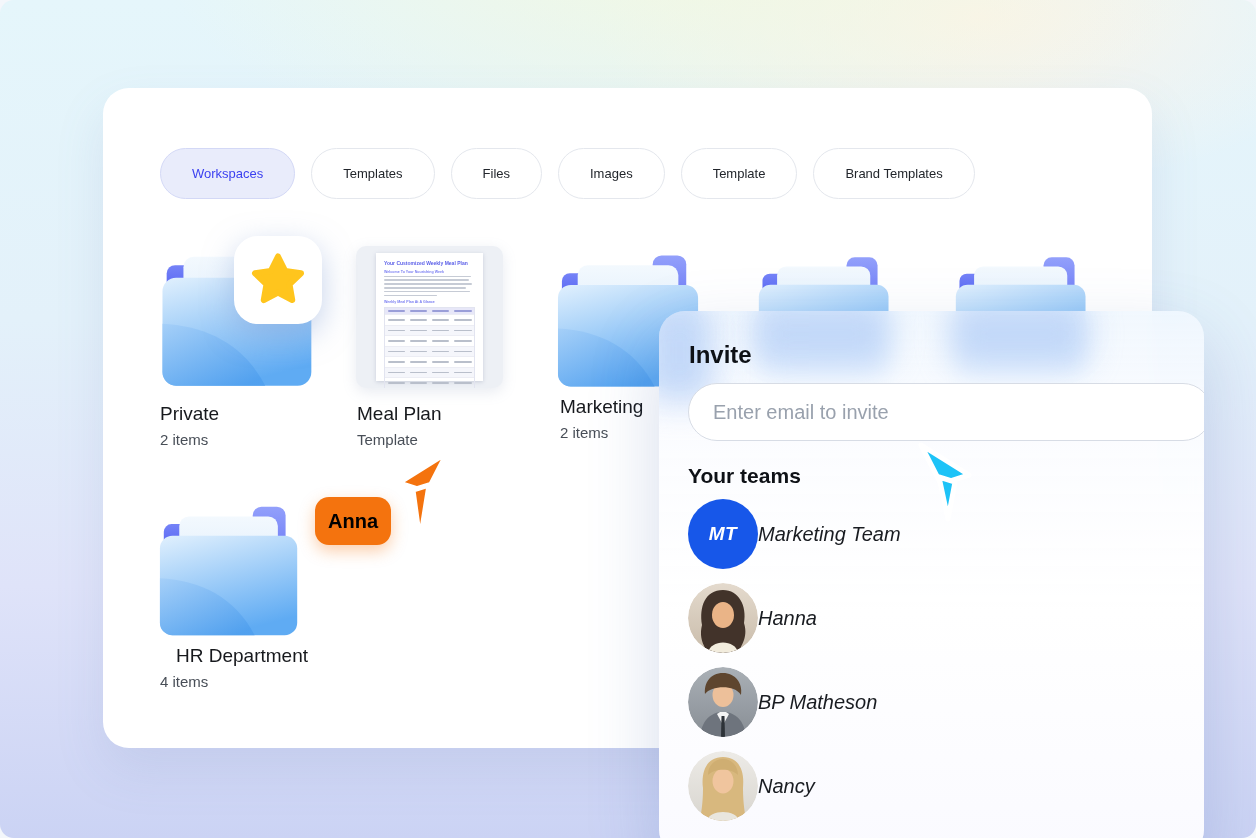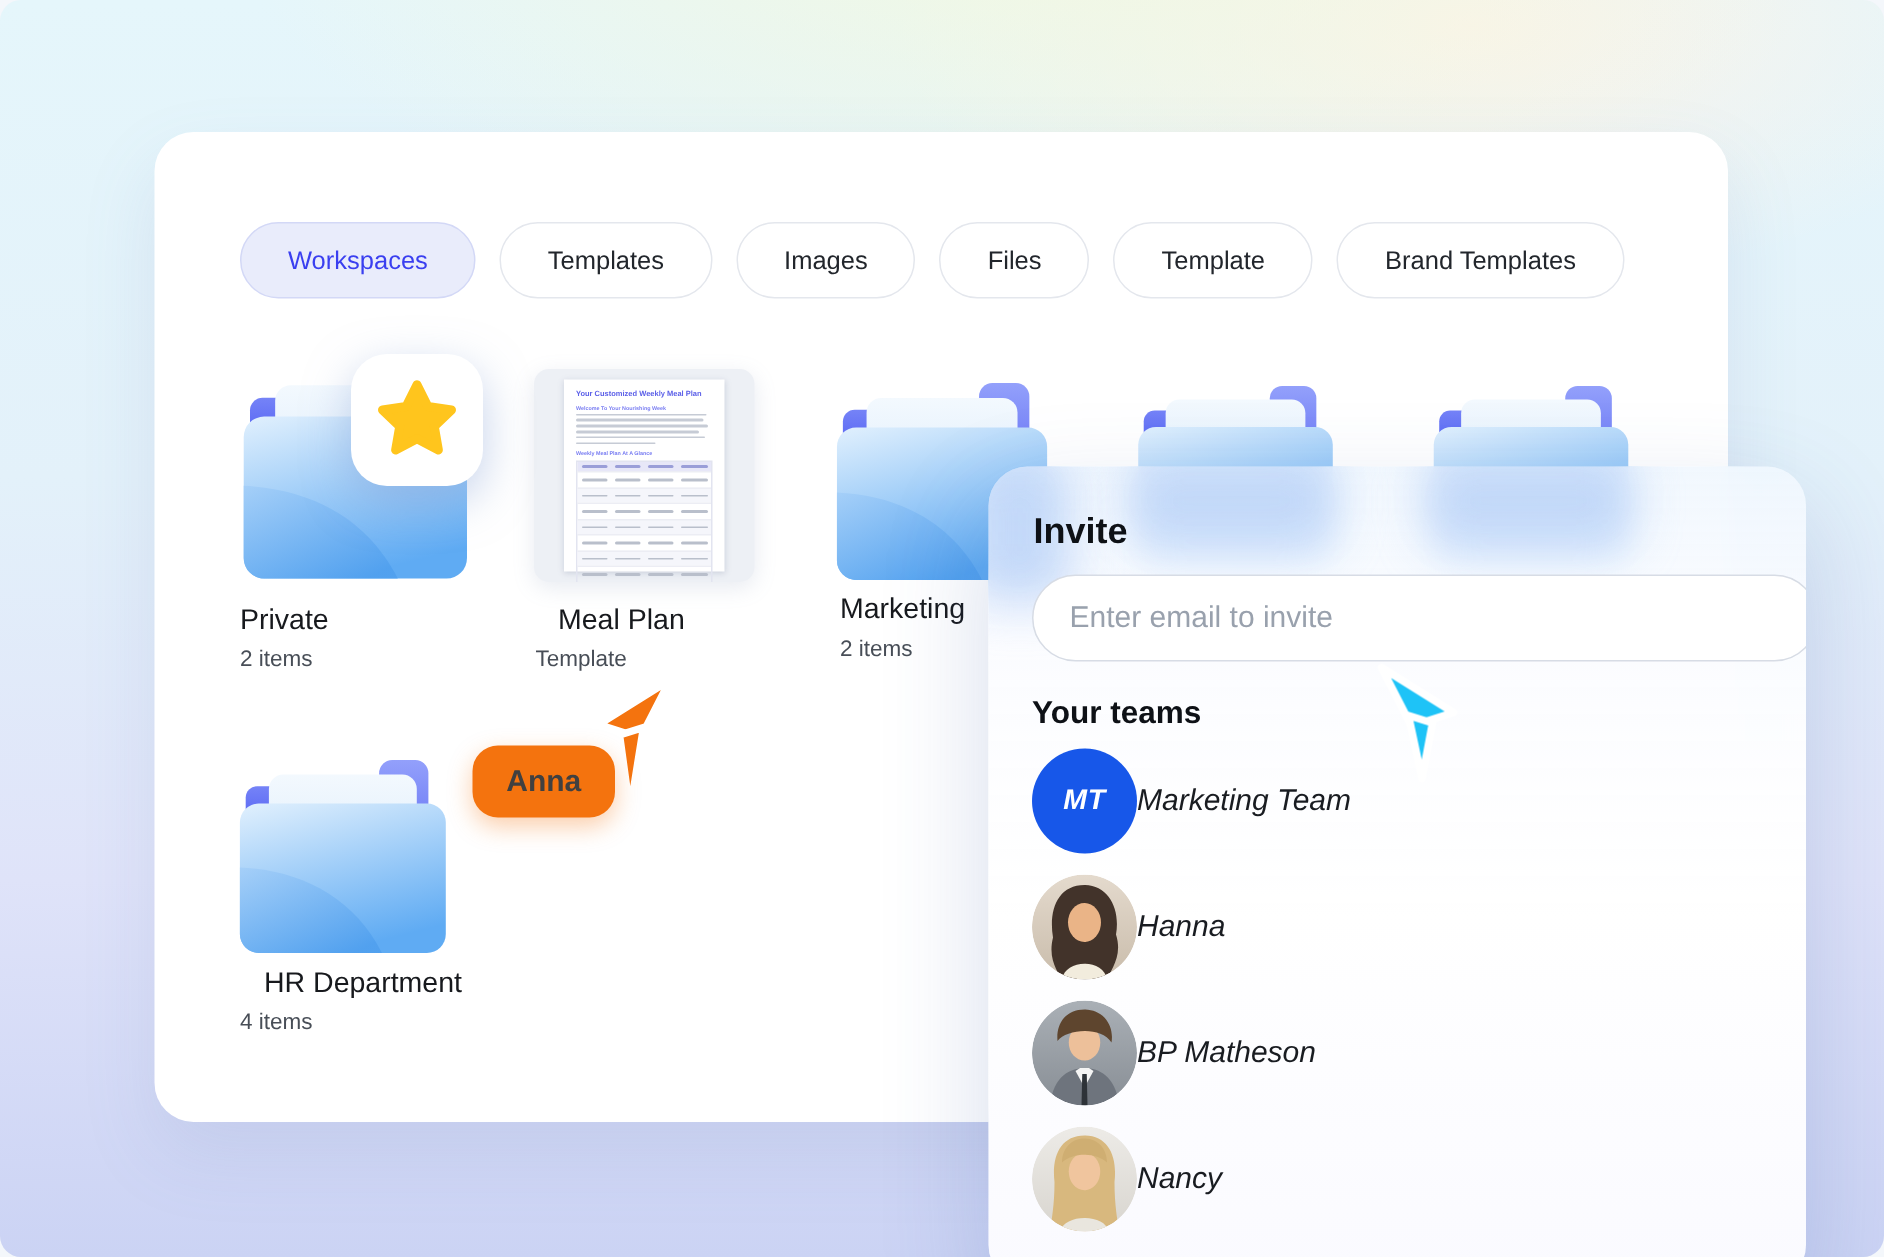--- a/index.html
+++ b/index.html
@@ -8,21 +8,21 @@
     background:
       radial-gradient(900px 420px at 55% -8%, #f2f8e1 0%, rgba(242,248,225,0) 60%),
       radial-gradient(700px 320px at 78% 2%, #fbf3e9 0%, rgba(251,243,233,0) 55%),
       linear-gradient(180deg,#e5f6fb 0%,#e3f1fa 38%,#dfe3f9 70%,#cbd3f4 100%);}
   .main-card{position:absolute;left:103px;top:88px;width:1049px;height:660px;background:#ffffff;
     border-radius:26px;box-shadow:0 22px 50px rgba(100,125,180,.13);z-index:1;}
   
   .tabs{position:absolute;left:160px;top:148px;width:937px;height:54px;overflow:hidden;
     display:flex;gap:16px;z-index:2;}
   .pill{flex:0 0 auto;height:51px;padding:0 31px;border-radius:27px;background:#fff;
-    border:1.5px solid #e4e7ed;display:flex;align-items:center;font-size:17px;color:#22262c;
+    border:1.5px solid #e4e7ed;display:flex;align-items:center;font-size:13px;color:#22262c;
     white-space:nowrap;cursor:pointer;}
   .pill.selected{background:#e9ecfb;border-color:#d3d8f6;color:#3a3ff0;font-weight:500;}
   
   .tile-name{position:absolute;font-size:19px;font-weight:500;color:#17191d;z-index:2;}
   .tile-meta{position:absolute;font-size:15px;color:#484e57;z-index:2;}
   .foldersvg{position:absolute;z-index:2;}
   .star-badge{position:absolute;left:234px;top:236px;width:88px;height:88px;background:#fff;
     border-radius:24px;box-shadow:0 10px 30px rgba(140,165,215,.5);display:flex;align-items:center;
     justify-content:center;z-index:3;}
   
@@ -55,22 +55,22 @@
   .team-rows{position:absolute;left:29px;top:188px;width:480px;}
   .team-row{display:flex;align-items:center;height:70px;margin-bottom:14px;cursor:pointer;font-style:italic;}
   .avatar{width:70px;height:70px;border-radius:50%;flex:0 0 auto;overflow:hidden;display:flex;
     align-items:center;justify-content:center;}
   .avatar.initials{background:#1757e9;color:#fff;font-size:19px;font-weight:700;letter-spacing:.5px;}
   .member-name{font-size:20px;color:#191c21;}
   
   .cursor{position:absolute;z-index:8;}
   .cursor-label{position:absolute;z-index:8;display:flex;align-items:center;justify-content:center;
     border-radius:14px;font-size:20px;font-weight:600;}
-  .label-anna{left:315px;top:497px;width:95px;height:48px;background:#f4730e;color:#404040;
-    box-shadow:0 6px 16px rgba(244,115,14,.35);border-radius:17px;}
+  .label-anna{left:315px;top:497px;width:76px;height:48px;background:#f4730e;color:#000000;
+    box-shadow:0 6px 16px rgba(244,115,14,.35);}
   .label-tracy{left:962px;top:489px;width:98px;height:46px;background:#1ec3f7;color:#12303d;
     box-shadow:0 6px 16px rgba(30,195,247,.35);}
 </style>
 </head>
 <body>
 
 <div class="stage">
 
   <svg width="0" height="0" style="position:absolute" aria-hidden="true">
     <defs>
@@ -95,22 +95,22 @@
           <stop offset="1" stop-color="#4f9fee"></stop>
       </linearGradient>
     </defs>
   </svg>
 
   <div class="main-card"></div>
 
   <div class="tabs">
     <button class="pill selected">Workspaces</button>
     <button class="pill">Templates</button>
+    <button class="pill">Files</button>
     <button class="pill">Images</button>
-    <button class="pill">Files</button>
     <button class="pill">Template</button>
     <button class="pill">Brand Templates</button>
   </div>
 
   <svg class="foldersvg" style="left:160px;top:240px" width="158" height="152" viewBox="0 0 150 145">
     <rect x="98" y="6" rx="9" width="34" height="92" fill="url(#fTab)"></rect>
     <rect x="6" y="24" rx="8" width="38" height="30" fill="url(#fTab2)"></rect>
     <rect x="22" y="16" rx="10" width="102" height="76" fill="url(#fPaper)"></rect>
     <rect x="2" y="36" rx="13" width="142" height="103" fill="url(#fBody)"></rect>
     <path d="M2,80 C44,82 80,100 100,139 L15,139 C8,139 2,133 2,126 Z" fill="url(#fSweep)" opacity="0.85"></path>
@@ -179,21 +179,21 @@
           </div>
         <div class="dtr">
             <span class="dcell"></span>
             <span class="dcell"></span>
             <span class="dcell"></span>
             <span class="dcell"></span>
           </div>
       </div>
     </div>
   </div>
-  <div class="tile-name" style="left:372px;top:403px">Meal Plan</div>
+  <div class="tile-name" style="left:357px;top:403px">Meal Plan</div>
   <div class="tile-meta" style="left:357px;top:431px">Template</div>
 
   <svg class="foldersvg" style="left:556px;top:248px" width="148" height="146" viewBox="0 0 150 145">
     <rect x="98" y="6" rx="9" width="34" height="92" fill="url(#fTab)"></rect>
     <rect x="6" y="24" rx="8" width="38" height="30" fill="url(#fTab2)"></rect>
     <rect x="22" y="16" rx="10" width="102" height="76" fill="url(#fPaper)"></rect>
     <rect x="2" y="36" rx="13" width="142" height="103" fill="url(#fBody)"></rect>
     <path d="M2,80 C44,82 80,100 100,139 L15,139 C8,139 2,133 2,126 Z" fill="url(#fSweep)" opacity="0.85"></path>
   </svg>
   <div class="tile-name" style="left:560px;top:396px">Marketing</div>

